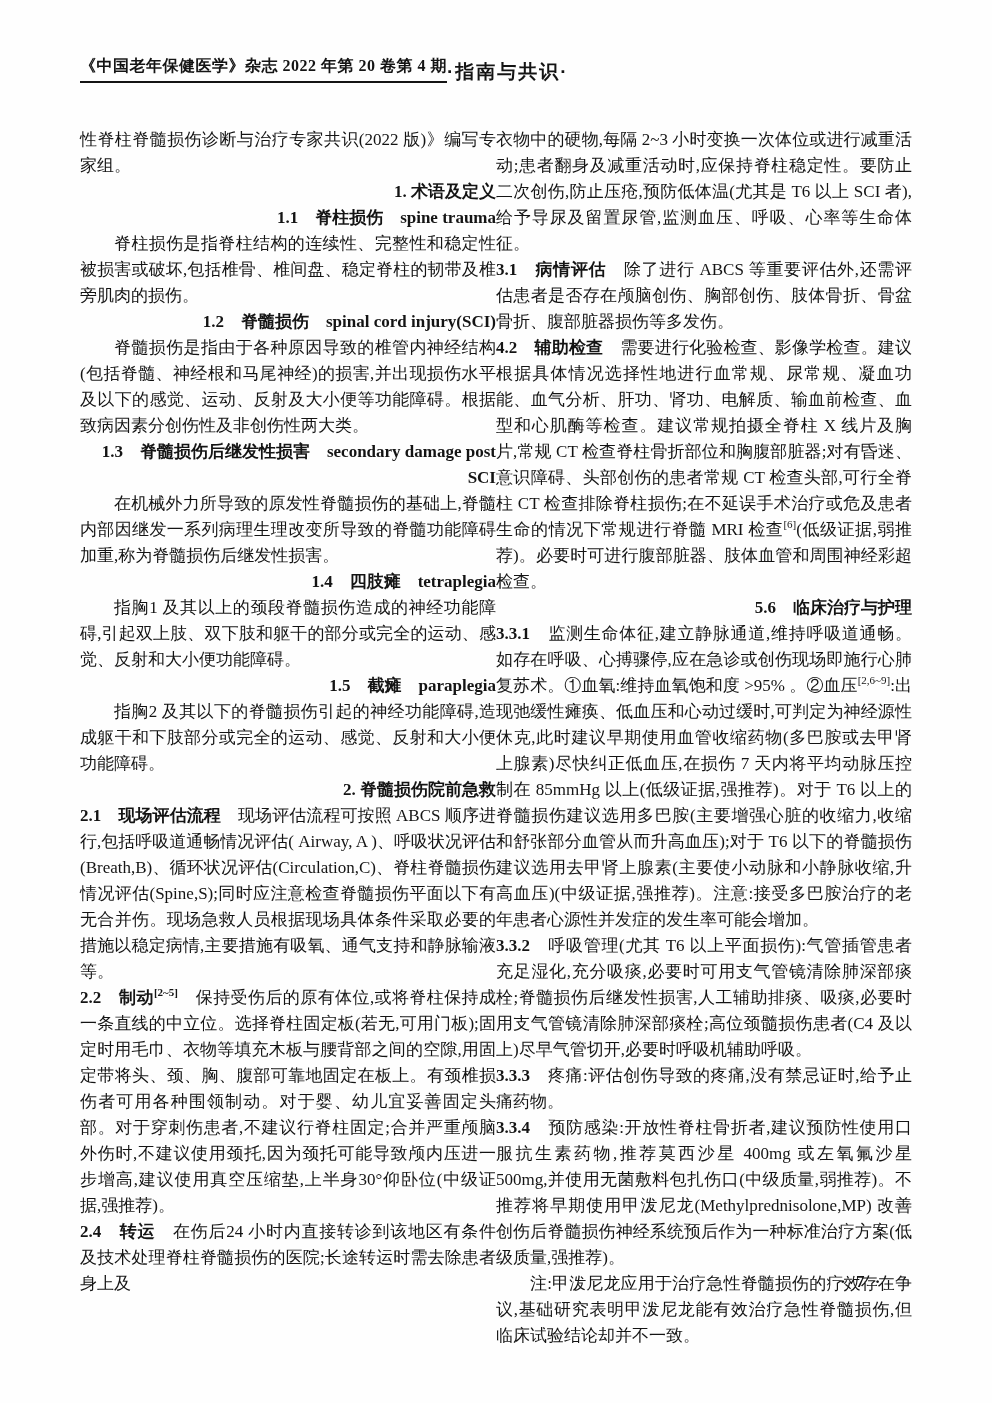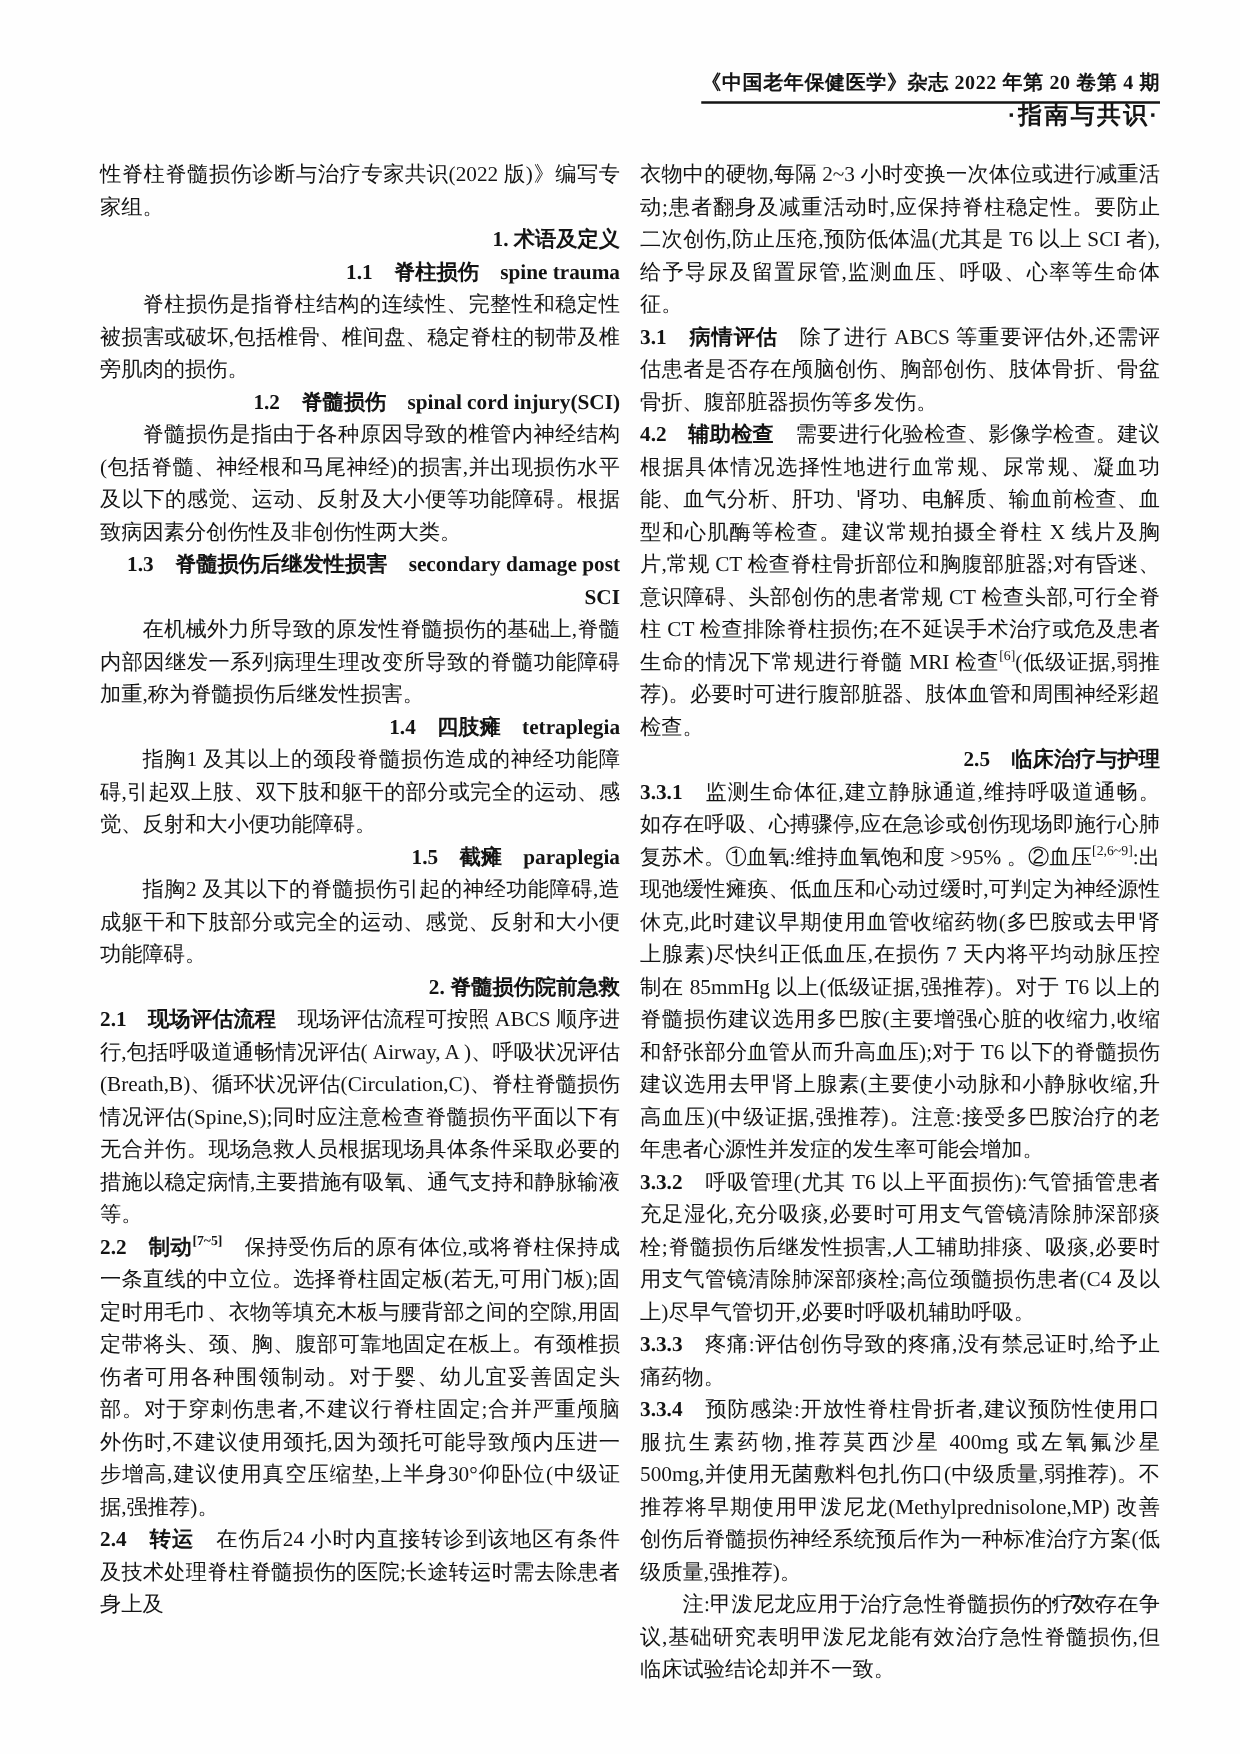--- a/index.html
+++ b/index.html
@@ -16,21 +16,20 @@
     font-family: "Liberation Serif", "DejaVu Serif", serif;
     overflow: hidden;
   }
   .page-header {
     position: absolute;
     left: 80px;
     right: 64px;
     top: 56px;
     display: flex;
     align-items: flex-end;
-    flex-direction: column;
   }
   .journal-title {
     font-size: 16px;
     font-weight: bold;
     letter-spacing: 0.5px;
     border-bottom: 2px solid #141414;
     padding-bottom: 4px;
   }
   .section-label {
     font-family: "Liberation Sans", "DejaVu Sans", sans-serif;
@@ -39,21 +38,21 @@
     letter-spacing: 2px;
     line-height: 1;
     padding-bottom: 2px;
   }
   .columns {
     position: absolute;
     left: 80px;
     top: 127px;
     width: 848px;
     display: flex;
-    gap: 16px;
+    gap: 0;
   }
   .col {
     width: 416px;
     font-size: 17px;
     line-height: 26px;
     text-align: justify;
   }
   .blk { margin: 0; }
   .blk.h1, .blk.h2 { font-weight: bold; text-align: right; }
   .blk.para, .blk.note { text-indent: 2em; }
@@ -98,28 +97,28 @@
         <p class="blk h2"><span class="seg-b">1.2　脊髓损伤　spinal cord injury(SCI)</span></p>
         <p class="blk para"><span class="seg-n">脊髓损伤是指由于各种原因导致的椎管内神经结构(包括脊髓、神经根和马尾神经)的损害,并出现损伤水平及以下的感觉、运动、反射及大小便等功能障碍。根据致病因素分创伤性及非创伤性两大类。</span></p>
         <p class="blk h2"><span class="seg-b">1.3　脊髓损伤后继发性损害　secondary damage post SCI</span></p>
         <p class="blk para"><span class="seg-n">在机械外力所导致的原发性脊髓损伤的基础上,脊髓内部因继发一系列病理生理改变所导致的脊髓功能障碍加重,称为脊髓损伤后继发性损害。</span></p>
         <p class="blk h2"><span class="seg-b">1.4　四肢瘫　tetraplegia</span></p>
         <p class="blk para"><span class="seg-n">指胸1 及其以上的颈段脊髓损伤造成的神经功能障碍,引起双上肢、双下肢和躯干的部分或完全的运动、感觉、反射和大小便功能障碍。</span></p>
         <p class="blk h2"><span class="seg-b">1.5　截瘫　paraplegia</span></p>
         <p class="blk para"><span class="seg-n">指胸2 及其以下的脊髓损伤引起的神经功能障碍,造成躯干和下肢部分或完全的运动、感觉、反射和大小便功能障碍。</span></p>
         <p class="blk h1"><span class="seg-b">2. 脊髓损伤院前急救</span></p>
         <p class="blk numpara"><span class="seg-b">2.1　现场评估流程</span><span class="seg-n">　现场评估流程可按照 ABCS 顺序进行,包括呼吸道通畅情况评估( Airway, A )、呼吸状况评估(Breath,B)、循环状况评估(Circulation,C)、脊柱脊髓损伤情况评估(Spine,S);同时应注意检查脊髓损伤平面以下有无合并伤。现场急救人员根据现场具体条件采取必要的措施以稳定病情,主要措施有吸氧、通气支持和静脉输液等。</span></p>
-        <p class="blk numpara"><span class="seg-b">2.2　制动</span><sup class="seg-bsup">[7~5]</sup><span class="seg-n">　保持受伤后的原有体位,或将脊柱保持成一条直线的中立位。选择脊柱固定板(若无,可用门板);固定时用毛巾、衣物等填充木板与腰背部之间的空隙,用固定带将头、颈、胸、腹部可靠地固定在板上。有颈椎损伤者可用各种围领制动。对于婴、幼儿宜妥善固定头部。对于穿刺伤患者,不建议行脊柱固定;合并严重颅脑外伤时,不建议使用颈托,因为颈托可能导致颅内压进一步增高,建议使用真空压缩垫,上半身30°仰卧位(中级证据,强推荐)。</span></p>
+        <p class="blk numpara"><span class="seg-b">2.2　制动</span><sup class="seg-bsup">[2~5]</sup><span class="seg-n">　保持受伤后的原有体位,或将脊柱保持成一条直线的中立位。选择脊柱固定板(若无,可用门板);固定时用毛巾、衣物等填充木板与腰背部之间的空隙,用固定带将头、颈、胸、腹部可靠地固定在板上。有颈椎损伤者可用各种围领制动。对于婴、幼儿宜妥善固定头部。对于穿刺伤患者,不建议行脊柱固定;合并严重颅脑外伤时,不建议使用颈托,因为颈托可能导致颅内压进一步增高,建议使用真空压缩垫,上半身30°仰卧位(中级证据,强推荐)。</span></p>
         <p class="blk numpara"><span class="seg-b">2.4　转运</span><span class="seg-n">　在伤后24 小时内直接转诊到该地区有条件及技术处理脊柱脊髓损伤的医院;长途转运时需去除患者身上及</span></p>
       </div>
     <div class="col">
         <p class="blk para-cont"><span class="seg-n">衣物中的硬物,每隔 2~3 小时变换一次体位或进行减重活动;患者翻身及减重活动时,应保持脊柱稳定性。要防止二次创伤,防止压疮,预防低体温(尤其是 T6 以上 SCI 者),给予导尿及留置尿管,监测血压、呼吸、心率等生命体征。</span></p>
         <p class="blk numpara"><span class="seg-b">3.1　病情评估</span><span class="seg-n">　除了进行 ABCS 等重要评估外,还需评估患者是否存在颅脑创伤、胸部创伤、肢体骨折、骨盆骨折、腹部脏器损伤等多发伤。</span></p>
         <p class="blk numpara"><span class="seg-b">4.2　辅助检查</span><span class="seg-n">　需要进行化验检查、影像学检查。建议根据具体情况选择性地进行血常规、尿常规、凝血功能、血气分析、肝功、肾功、电解质、输血前检查、血型和心肌酶等检查。建议常规拍摄全脊柱 X 线片及胸片,常规 CT 检查脊柱骨折部位和胸腹部脏器;对有昏迷、意识障碍、头部创伤的患者常规 CT 检查头部,可行全脊柱 CT 检查排除脊柱损伤;在不延误手术治疗或危及患者生命的情况下常规进行脊髓 MRI 检查</span><sup class="seg-sup">[6]</sup><span class="seg-n">(低级证据,弱推荐)。必要时可进行腹部脏器、肢体血管和周围神经彩超检查。</span></p>
-        <p class="blk h2"><span class="seg-b">2.5　临床治疗与护理</span></p>
+        <p class="blk h2"><span class="seg-b">5.6　临床治疗与护理</span></p>
         <p class="blk numpara"><span class="seg-b">3.3.1</span><span class="seg-n">　监测生命体征,建立静脉通道,维持呼吸道通畅。如存在呼吸、心搏骤停,应在急诊或创伤现场即施行心肺复苏术。①血氧:维持血氧饱和度 &gt;95% 。②血压</span><sup class="seg-sup">[2,6~9]</sup><span class="seg-n">:出现弛缓性瘫痪、低血压和心动过缓时,可判定为神经源性休克,此时建议早期使用血管收缩药物(多巴胺或去甲肾上腺素)尽快纠正低血压,在损伤 7 天内将平均动脉压控制在 85mmHg 以上(低级证据,强推荐)。对于 T6 以上的脊髓损伤建议选用多巴胺(主要增强心脏的收缩力,收缩和舒张部分血管从而升高血压);对于 T6 以下的脊髓损伤建议选用去甲肾上腺素(主要使小动脉和小静脉收缩,升高血压)(中级证据,强推荐)。注意:接受多巴胺治疗的老年患者心源性并发症的发生率可能会增加。</span></p>
         <p class="blk numpara"><span class="seg-b">3.3.2</span><span class="seg-n">　呼吸管理(尤其 T6 以上平面损伤):气管插管患者充足湿化,充分吸痰,必要时可用支气管镜清除肺深部痰栓;脊髓损伤后继发性损害,人工辅助排痰、吸痰,必要时用支气管镜清除肺深部痰栓;高位颈髓损伤患者(C4 及以上)尽早气管切开,必要时呼吸机辅助呼吸。</span></p>
         <p class="blk numpara"><span class="seg-b">3.3.3</span><span class="seg-n">　疼痛:评估创伤导致的疼痛,没有禁忌证时,给予止痛药物。</span></p>
         <p class="blk numpara"><span class="seg-b">3.3.4</span><span class="seg-n">　预防感染:开放性脊柱骨折者,建议预防性使用口服抗生素药物,推荐莫西沙星 400mg 或左氧氟沙星 500mg,并使用无菌敷料包扎伤口(中级质量,弱推荐)。不推荐将早期使用甲泼尼龙(Methylprednisolone,MP) 改善创伤后脊髓损伤神经系统预后作为一种标准治疗方案(低级质量,强推荐)。</span></p>
         <p class="blk note"><span class="seg-n">注:甲泼尼龙应用于治疗急性脊髓损伤的疗效存在争议,基础研究表明甲泼尼龙能有效治疗急性脊髓损伤,但临床试验结论却并不一致。</span></p>
       </div>
   </main>
 
   <div class="page-number">· 7 ·</div>
 

